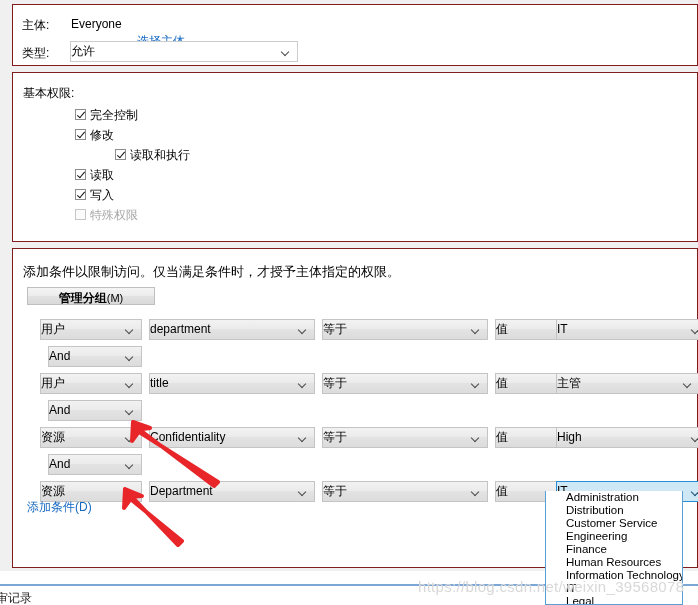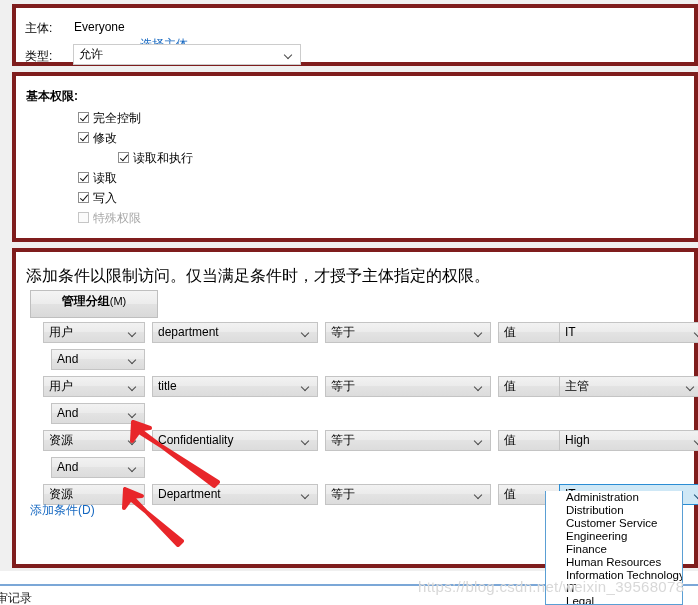--- a/index.html
+++ b/index.html
@@ -15,21 +15,21 @@
     font-family: "Liberation Sans", "DejaVu Sans", sans-serif;
     font-size: 12px;
     color: #000000;
     -webkit-font-smoothing: none;
   }
 
   
   .panel {
     position: absolute;
     background: #ffffff;
-    border: 4px solid #7f1d1d;
+    border: 1px solid #7f1d1d;
     box-sizing: border-box;
   }
 
   
   #principal-panel {
     left: 12px;
     top: 4px;
     width: 686px;
     height: 62px;
   }
@@ -52,21 +52,20 @@
   
   .combo {
     position: absolute;
     box-sizing: border-box;
     height: 21px;
     background: linear-gradient(to bottom, #f2f2f2 0%, #ebebeb 48%, #e3e3e3 50%, #dcdcdc 100%);
     border: 1px solid #c4c4c4;
     font-size: 12px;
     color: #000;
     line-height: 19px;
-    padding-left: 5px;
     white-space: nowrap;
     overflow: hidden;
     cursor: default;
   }
   .combo .arrow {
     position: absolute;
     right: 6px;
     top: 0px;
     width: 9px;
     height: 19px;
@@ -103,21 +102,21 @@
   
   #permissions-panel {
     left: 12px;
     top: 72px;
     width: 686px;
     height: 170px;
   }
   #perm-title {
     position: absolute;
     left: 10px; top: 12px;
-    font-weight: bold;
+    font-weight: normal;
     font-size: 12px;
   }
   .perm-item {
     position: absolute;
     left: 62px;
     height: 16px;
     font-size: 12px;
     white-space: nowrap;
   }
   .cbox {
@@ -151,29 +150,29 @@
   
   #conditions-panel {
     left: 12px;
     top: 248px;
     width: 686px;
     height: 320px;
   }
   #conditions-desc {
     position: absolute;
     left: 10px; top: 14px;
-    font-size: 16px;
+    font-size: 13px;
     white-space: nowrap;
   }
   #manage-groups-button {
     position: absolute;
     left: 14px;
     top: 38px;
     width: 128px;
-    height: 28px;
+    height: 18px;
     box-sizing: border-box;
     background: linear-gradient(to bottom,#f4f4f4 0%,#ececec 49%,#e2e2e2 51%,#d9d9d9 100%);
     border: 1px solid #bfbfbf;
     font-size: 12px;
     font-weight: bold;
     color: #000;
     line-height: 21px;
     text-align: center;
     cursor: pointer;
   }

